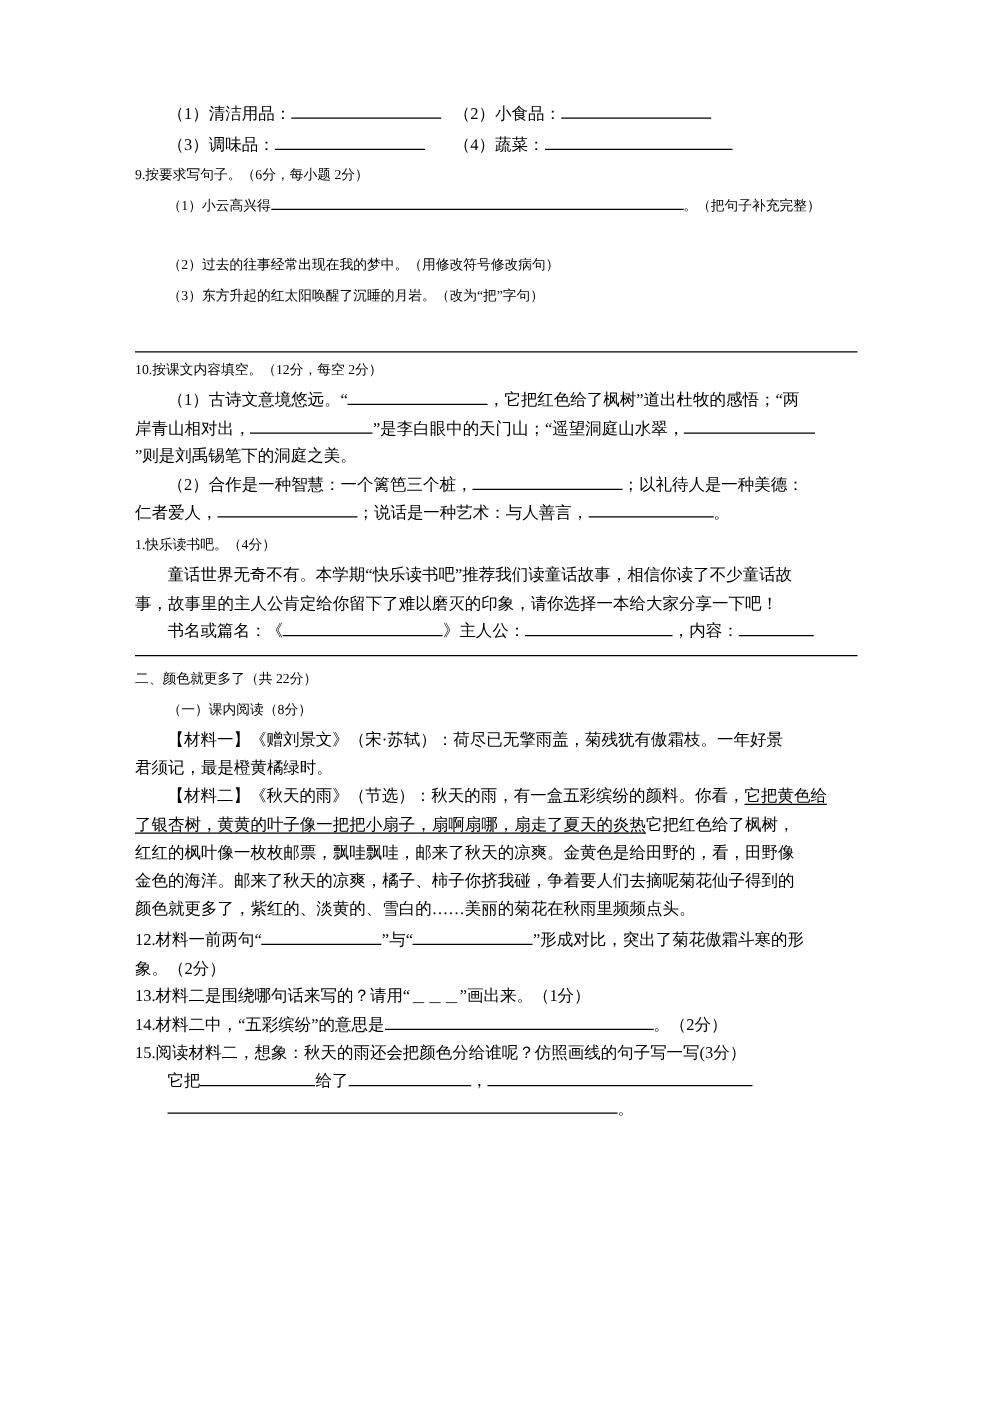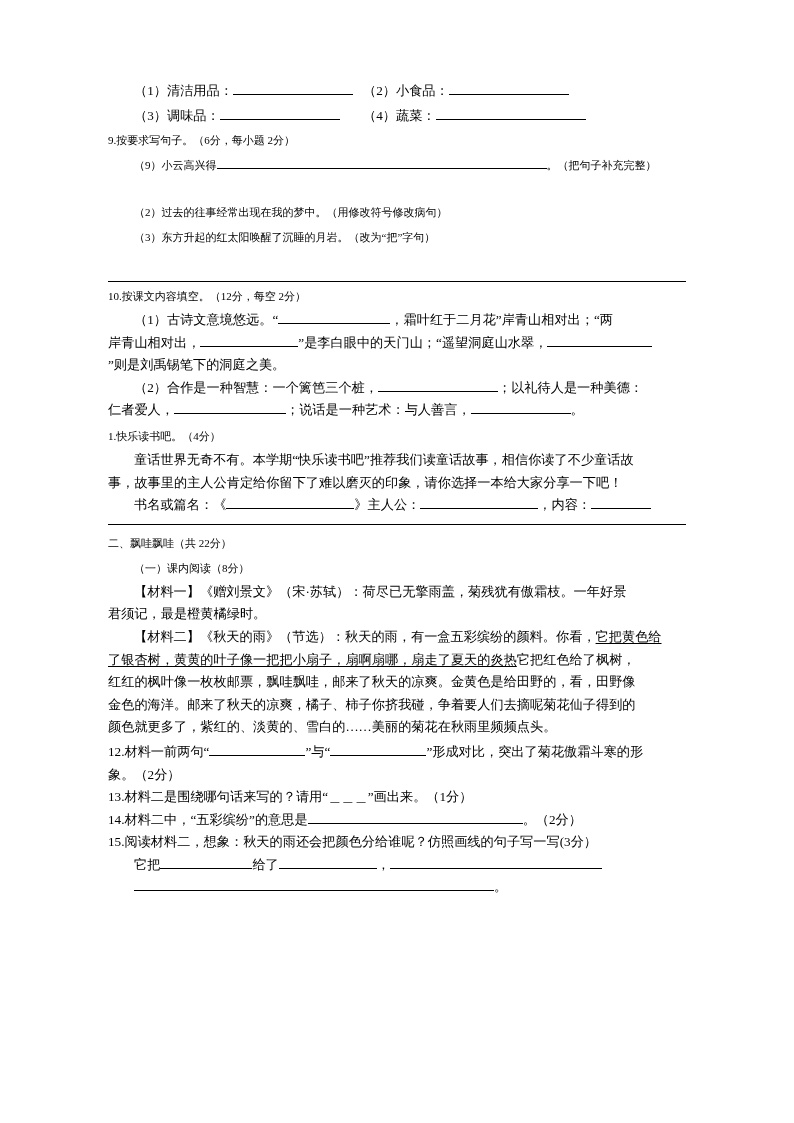--- a/index.html
+++ b/index.html
@@ -80,31 +80,31 @@
     <div class="col-a">
       <span>（3）</span><span>调味品：</span><span class="u u-mid"></span>
     </div>
     <div class="col-b">
       <span>（4）</span><span>蔬菜：</span><span class="u u-lg"></span>
     </div>
   </div>
 
   <div class="line">9.按要求写句子。（6分，每小题 2分）</div>
   <div class="line indent2">
-    <span>（9）小云高兴得</span><span class="u" style="width:330px"></span><span>。（把句子补充完整）</span>
+    <span>（1）小云高兴得</span><span class="u" style="width:330px"></span><span>。（把句子补充完整）</span>
   </div>
   <div class="blank-line"></div>
   <div class="line indent2">（2）过去的往事经常出现在我的梦中。（用修改符号修改病句）</div>
   <div class="line indent2">（3）东方升起的红太阳唤醒了沉睡的月岩。（改为“把”字句）</div>
   <div style="height:14px"></div>
   <span class="uline-full"></span>
 
   <div class="line" style="margin-top:2px">10.按课文内容填空。（12分，每空 2分）</div>
   <div class="para0 indent2">
-    <span>（1）古诗文意境悠远。“</span><span class="u" style="width:112px"></span><span>，霜叶红于二月花”岸青山相对出；“两</span>
+    <span>（1）古诗文意境悠远。“</span><span class="u" style="width:112px"></span><span>，它把红色给了枫树”道出杜牧的感悟；“两</span>
   </div>
   <div class="para0">
     <span>岸青山相对出，</span><span class="u" style="width:98px"></span><span></span><span>”是李白眼中的天门山；“遥望洞庭山水翠，</span><span class="u" style="width:105px"></span>
   </div>
   <div class="para0">”则是刘禹锡笔下的洞庭之美。</div>
   <div class="para0 indent2">
     <span>（2）合作是一种智慧：一个篱笆三个桩，</span><span class="u" style="width:120px"></span><span>；以礼待人是一种美德：</span>
   </div>
   <div class="para0">
     <span>仁者爱人，</span><span class="u" style="width:112px"></span><span>；说话是一种艺术：与人善言，</span><span class="u" style="width:100px"></span><span>。</span>
@@ -112,21 +112,21 @@
 
   <div class="line" style="margin-top:2px">1.快乐读书吧。（4分）</div>
   <div class="para0 indent2">童话世界无奇不有。本学期“快乐读书吧”推荐我们读童话故事，相信你读了不少童话故</div>
   <div class="para0">事，故事里的主人公肯定给你留下了难以磨灭的印象，请你选择一本给大家分享一下吧！</div>
   <div class="para0 indent2">
     <span>书名或篇名：《</span><span class="u" style="width:128px"></span><span>》主人公：</span><span class="u" style="width:118px"></span><span>，内容：</span><span class="u" style="width:60px"></span>
   </div>
 
   <hr class="hr-rule">
 
-  <div class="line">二、飘哇飘哇（共 22分）</div>
+  <div class="line">二、颜色就更多了（共 22分）</div>
   <div class="line indent2">（一）课内阅读（8分）</div>
   <div class="para0 indent2">【材料一】《赠刘景文》（宋·苏轼）：荷尽已无擎雨盖，菊残犹有傲霜枝。一年好景</div>
   <div class="para0">君须记，最是橙黄橘绿时。</div>
 
   <div class="para0 indent2">
     <span>【材料二】《秋天的雨》（节选）：秋天的雨，有一盒五彩缤纷的颜料。你看，</span><span class="material-underline">它把黄色给</span>
   </div>
   <div class="para0">
     <span class="material-underline">了银杏树，黄黄的叶子像一把把小扇子，扇啊扇哪，扇走了夏天的炎热</span><span>它把红色给了枫树，</span>
   </div>

